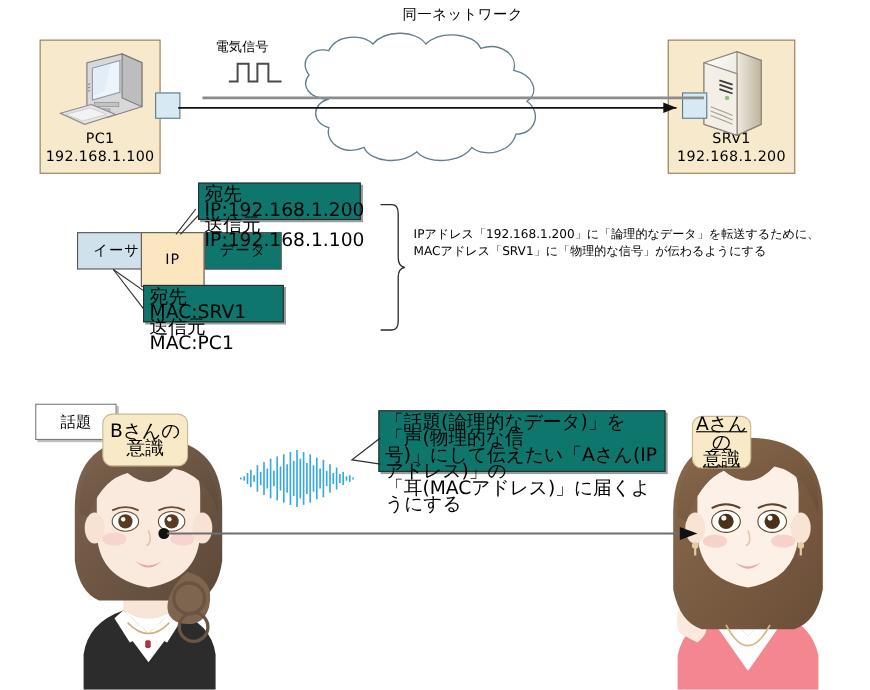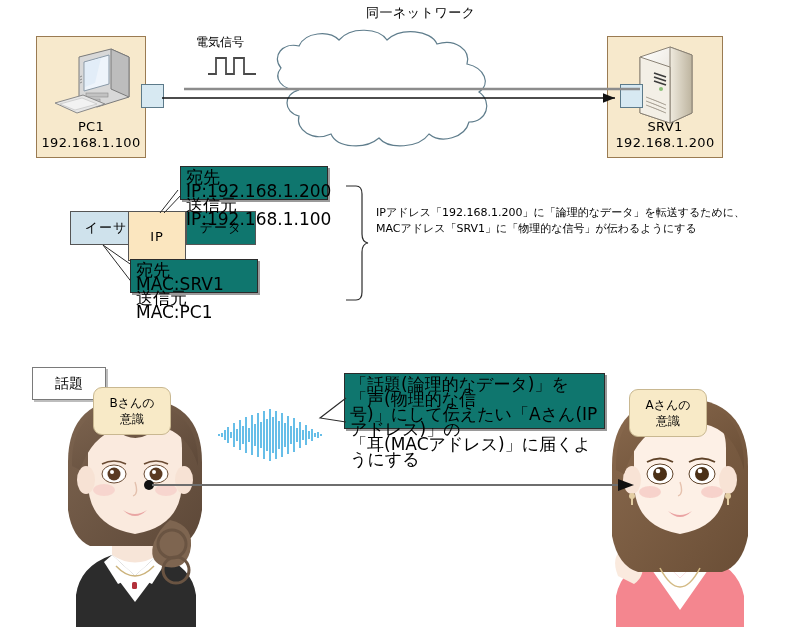--- a/index.html
+++ b/index.html
@@ -40,21 +40,21 @@
     font-size:13px;letter-spacing:1px;
   }
   .seg-eth{background:#cfe2ec;}
   .seg-ip{background:#fbe6bf;}
   .seg-data{background:#0f766e;}
 
   
   .think{
     background:#f8eac7;border:1px solid #c9b891;border-radius:9px;
     display:flex;flex-direction:column;align-items:center;justify-content:center;
-    font-size:12px;line-height:16px;text-align:center;box-sizing:border-box;margin-top:11px;
+    font-size:17px;line-height:16px;text-align:center;box-sizing:border-box;
   }
   svg{display:block;overflow:visible;}
 </style>
 </head>
 <body>
 
 <div id="stage">
 
   <div class="abs" style="left:330px;top:4px;font-size:13px;letter-spacing:.5px;margin-left:36px;">同一ネットワーク</div>
 
@@ -257,21 +257,21 @@
 
   <div class="abs plainbox" style="left:32px;top:367px;width:74px;height:33px;">
     <span>話題</span>
   </div>
 
   <div class="abs think" style="left:93px;top:376px;width:78px;height:48px;">
     <span>Bさんの</span>
     <span>意識</span>
   </div>
 
-  <div class="abs think" style="left:629px;top:378px;width:78px;height:48px;">
+  <div class="abs think" style="left:629px;top:378px;width:54px;height:48px;text-decoration:underline;">
     <span>Aさんの</span>
     <span>意識</span>
   </div>
 
   <svg class="abs" style="left:216px;top:408px;" width="112" height="54" viewBox="0 0 112 54">
     <g stroke="#35a8e0" stroke-width="1.5">
       <line x1="3" y1="26" x2="3" y2="28"></line>
         <line x1="6" y1="25" x2="6" y2="29"></line>
       <line x1="9" y1="22" x2="9" y2="32"></line>
         <line x1="12" y1="19" x2="12" y2="35"></line>

